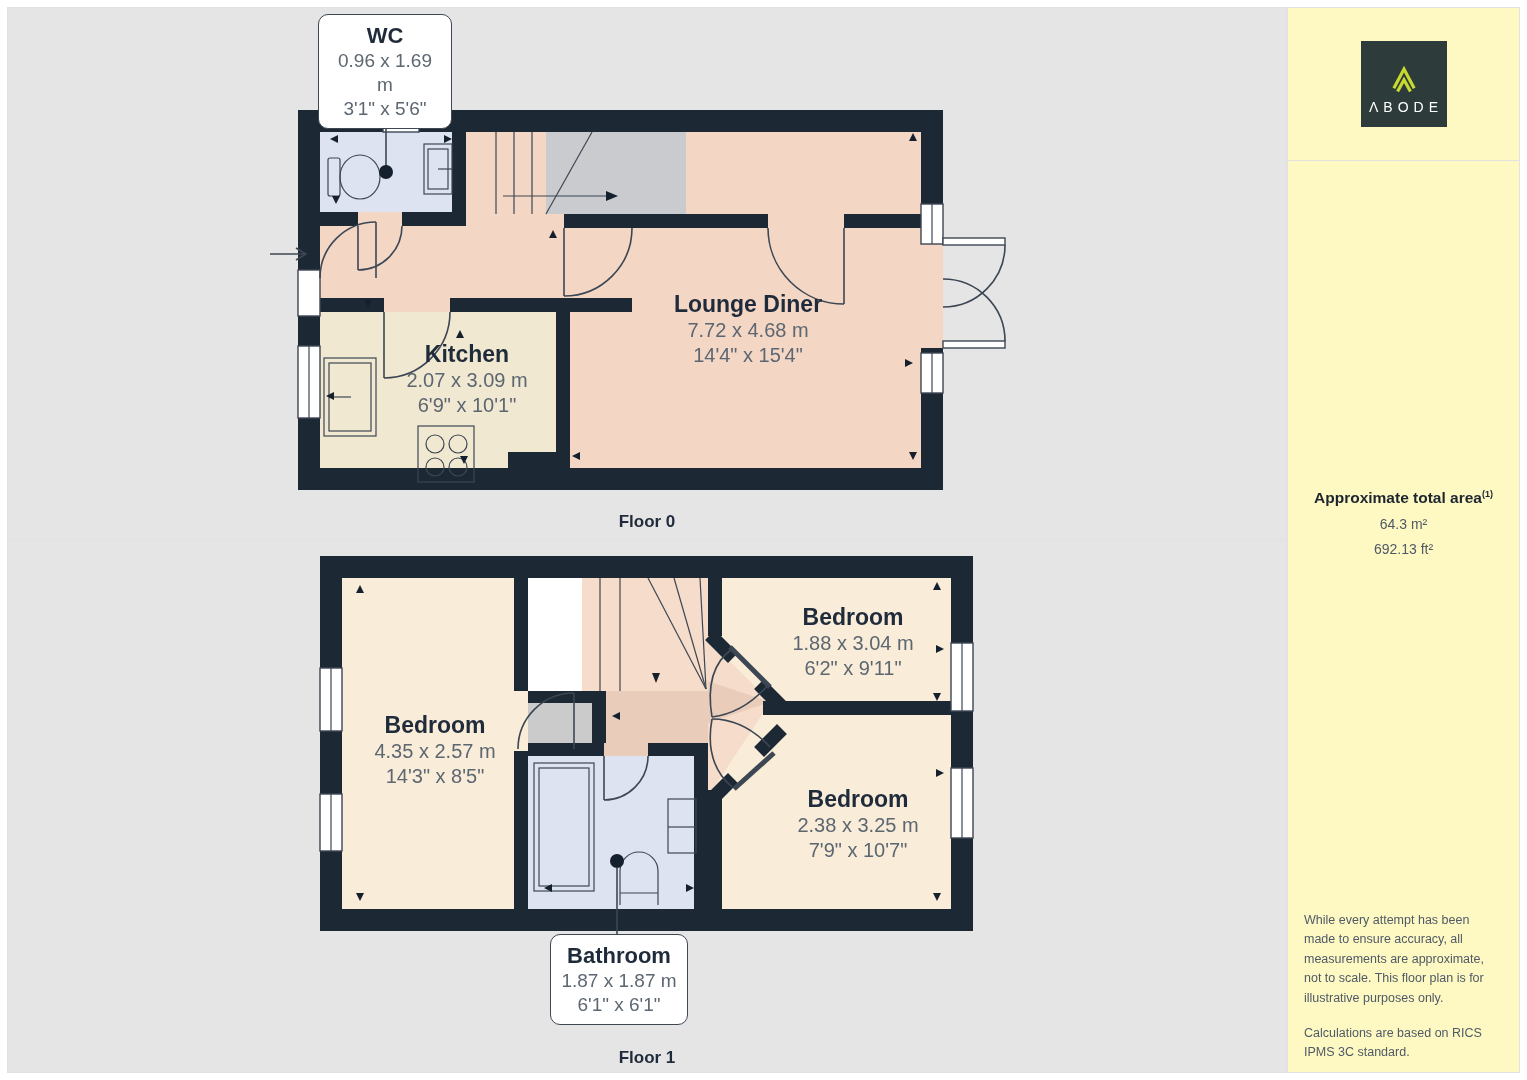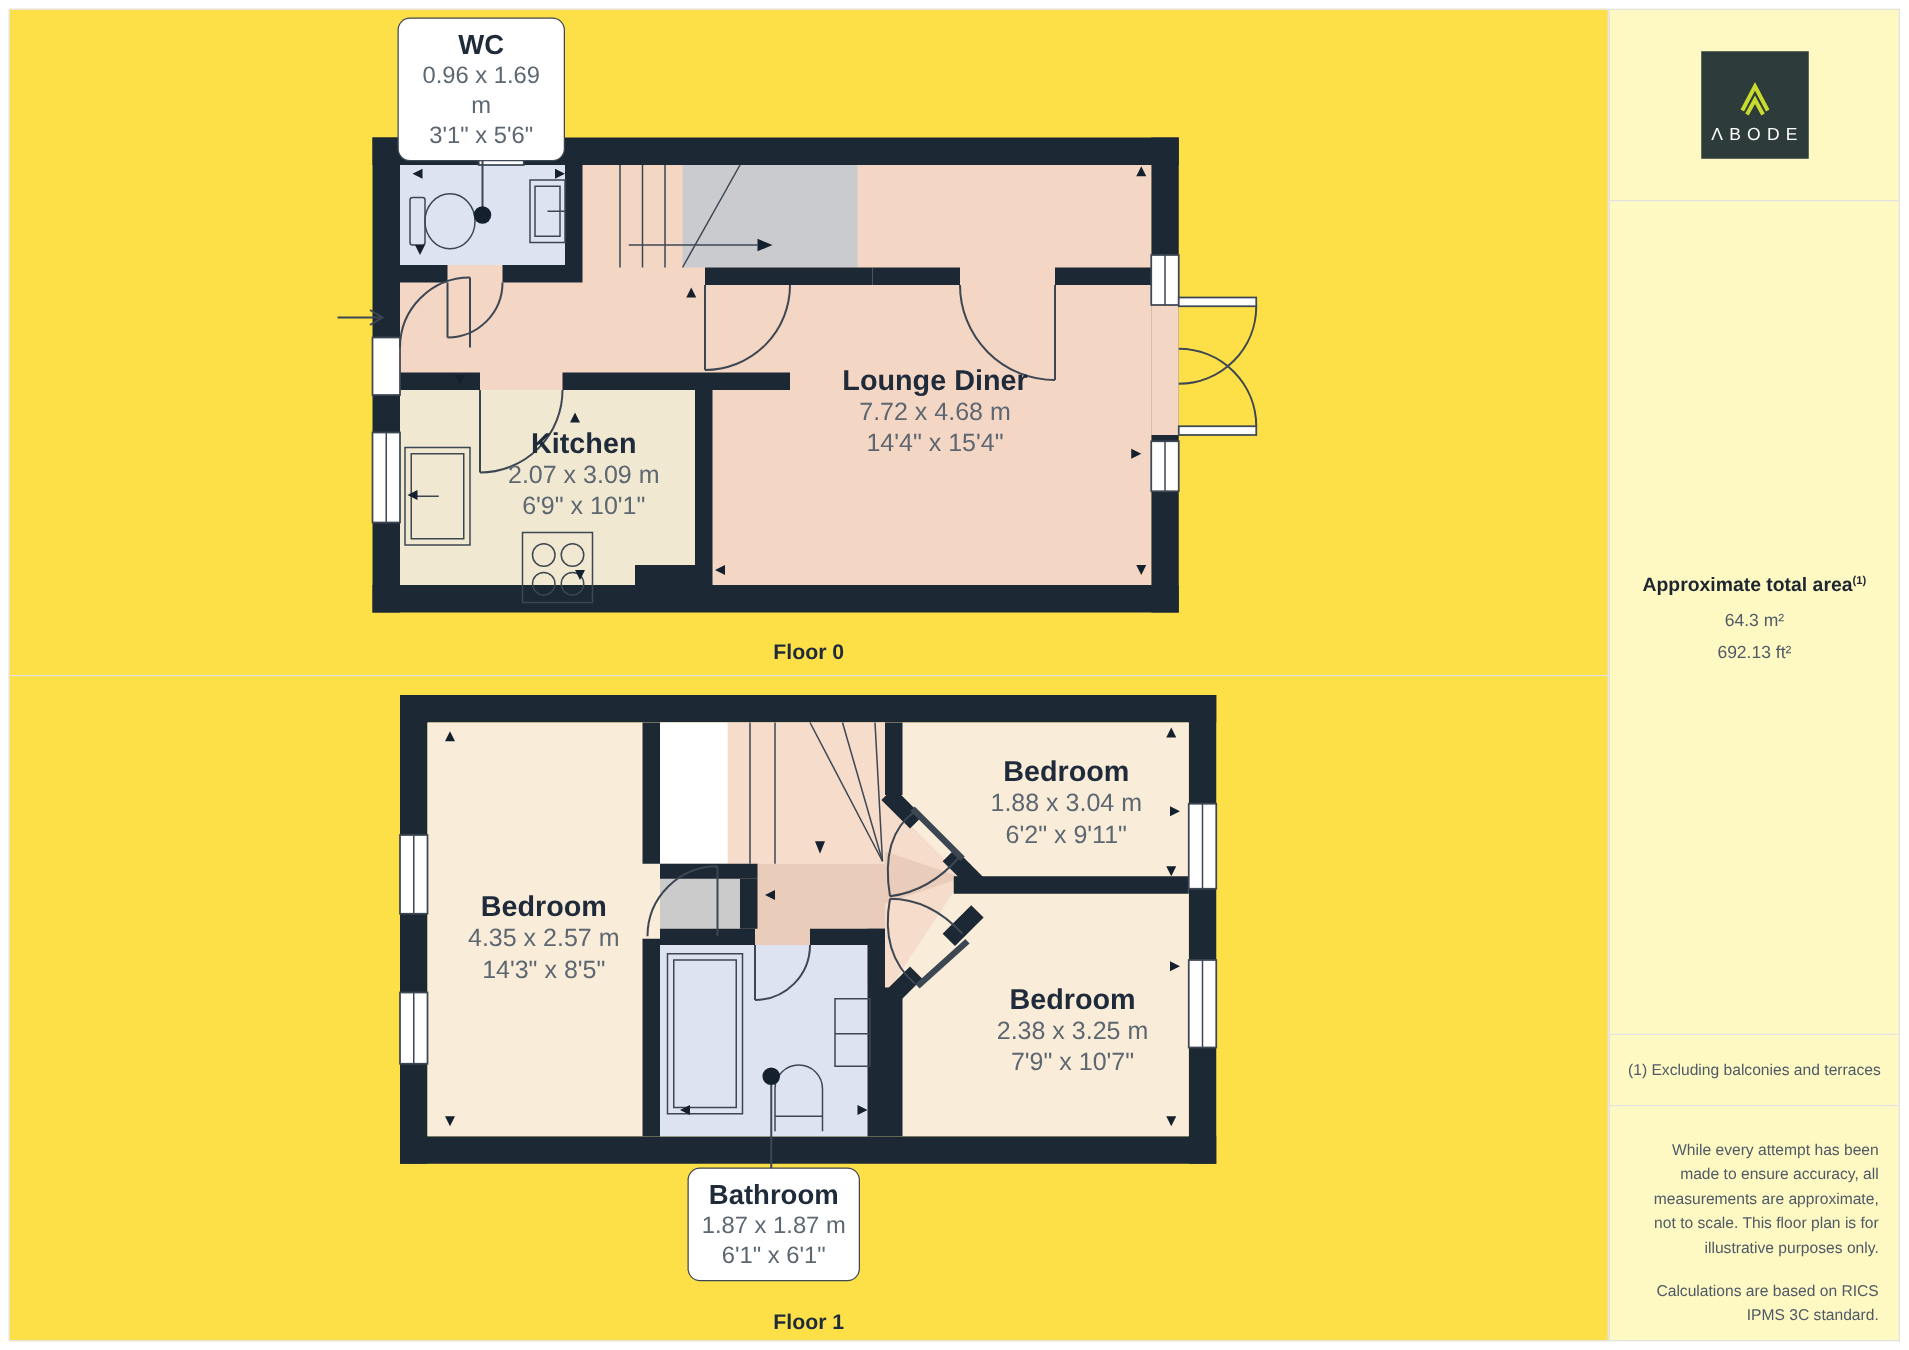--- a/index.html
+++ b/index.html
@@ -4,42 +4,42 @@
 <style>
   :root{
     --wall:#1d2835; --line:#3d4753; --pink:#f4d6c5; --pink-dark:#eaccba;
     --pink-light:#f6dcca; --cream:#f9ecd9; --kitchen:#f1e8d1; --blue:#dee3f1;
     --gray:#c9cbce; --gray2:#cbcbcb; --text-dark:#1f2b3a; --text-dim:#5d6771;
     --border:#e2e2e2; --logo-bg:#2d3b3a; --logo-lime:#c8da2f; --muted:#4f5a66;
   }
   html,body{margin:0;padding:0;background:#fff;}
   body{font-family:"Liberation Sans",sans-serif;color:var(--text-dark);}
   .root{position:relative;width:1527px;height:1080px;overflow:hidden;background:#fff;}
-  .main{position:absolute;left:7px;top:7px;width:1280px;height:1066px;border:1px solid var(--border);box-sizing:border-box;background:#fde047;}
+  .main{position:absolute;left:7px;top:7px;width:1280px;height:1066px;border:1px solid var(--border);box-sizing:border-box;background:#e5e5e5;}
   .panel{position:relative;width:100%;height:533px;box-sizing:border-box;}
   .panel.first{border-bottom:1px solid var(--border);}
   .panel svg{position:absolute;left:0;top:0;}
   .room-label{position:absolute;text-align:center;pointer-events:none;}
   .room-name{font-size:23px;font-weight:700;color:var(--text-dark);line-height:28px;}
   .room-dim{font-size:20px;color:var(--text-dim);line-height:25px;}
   .callout{position:absolute;background:#fff;border:1.5px solid #3e4854;border-radius:10px;padding:7px 10px;text-align:center;box-sizing:border-box;}
   .callout-name{font-size:22px;font-weight:700;color:var(--text-dark);line-height:27px;}
   .callout-dim{font-size:19px;color:var(--text-dim);line-height:24px;}
   .floor-label{position:absolute;left:0;width:100%;text-align:center;font-size:17px;font-weight:700;color:var(--text-dark);}
   
   .sidebar{position:absolute;left:1287px;top:7px;width:233px;height:1066px;border:1px solid var(--border);box-sizing:border-box;display:flex;flex-direction:column;background:#fef9c3;}
   .logo-section{height:153px;border-bottom:1px solid var(--border);display:flex;align-items:center;justify-content:center;box-sizing:border-box;}
   .logo-box{width:86px;height:86px;background:var(--logo-bg);display:flex;flex-direction:column;align-items:center;justify-content:center;}
   .logo-text{color:#fff;font-size:14px;letter-spacing:5px;margin-top:2px;padding-left:5px;}
   .area-section{flex:1;display:flex;flex-direction:column;align-items:center;justify-content:center;text-align:right;}
   .area-title{font-size:15.5px;font-weight:700;color:#1d2530;}
   .area-title sup{font-size:9px;}
   .area-val{font-size:14px;color:var(--muted);margin-top:9px;}
   .footnote-section{border-top:1px solid var(--border);border-bottom:1px solid var(--border);padding:21px 10px;text-align:center;font-size:12.5px;color:var(--muted);}
-  .disclaimer-section{height:187px;box-sizing:border-box;padding:26px 16px 0 16px;text-align:right;font-size:12.5px;color:var(--muted);line-height:1.55;}
+  .disclaimer-section{height:187px;box-sizing:border-box;padding:26px 16px 0 16px;text-align:left;font-size:12.5px;color:var(--muted);line-height:1.55;}
   .disclaimer-p2{margin-top:16px;}
   
   .wall{fill:var(--wall);}
   .ln{stroke:var(--line);fill:none;stroke-width:1.6px;}
   .thin{stroke:var(--line);fill:none;stroke-width:1.2px;}
   .white{fill:#fff;stroke:var(--line);stroke-width:1.4px;}
   .arr{fill:#15202e;stroke:none;}
   .dot{fill:#15202e;}
   .diag{stroke:var(--wall);stroke-width:14px;stroke-linecap:square;fill:none;}
 </style>
@@ -327,20 +327,19 @@
           <path d="M31,64 L43,42 L55,64" fill="none" stroke="var(--logo-lime)" stroke-width="6"></path>
         </svg>
         <div class="logo-text">ΛBODE</div>
       </div>
     </div>
     <div class="area-section">
       <div class="area-title"><span>Approximate total area</span><sup>(1)</sup></div>
       <div class="area-val">64.3 m²</div>
       <div class="area-val">692.13 ft²</div>
     </div>
-    <div class="footnote-section">(1) Excluding balconies and terraces</div>
     <div class="disclaimer-section">
       <div class="disclaimer-p1">While every attempt has been made to ensure accuracy, all measurements are approximate, not to scale. This floor plan is for illustrative purposes only.</div>
       <div class="disclaimer-p2">Calculations are based on RICS IPMS 3C standard.</div>
 
     </div>
   </aside>
 </div>
 
 </body></html>

